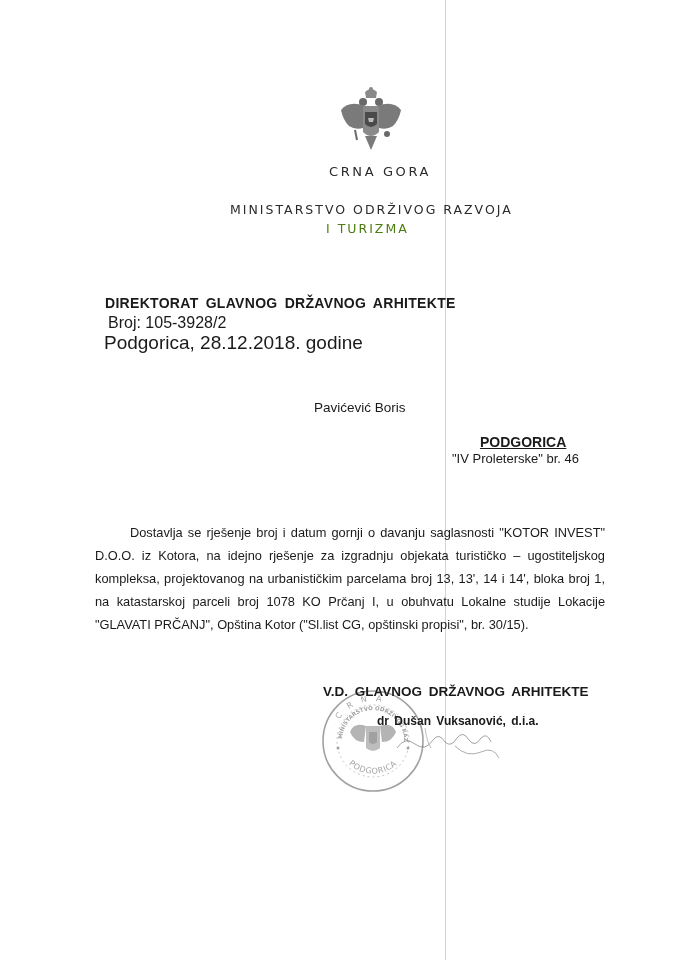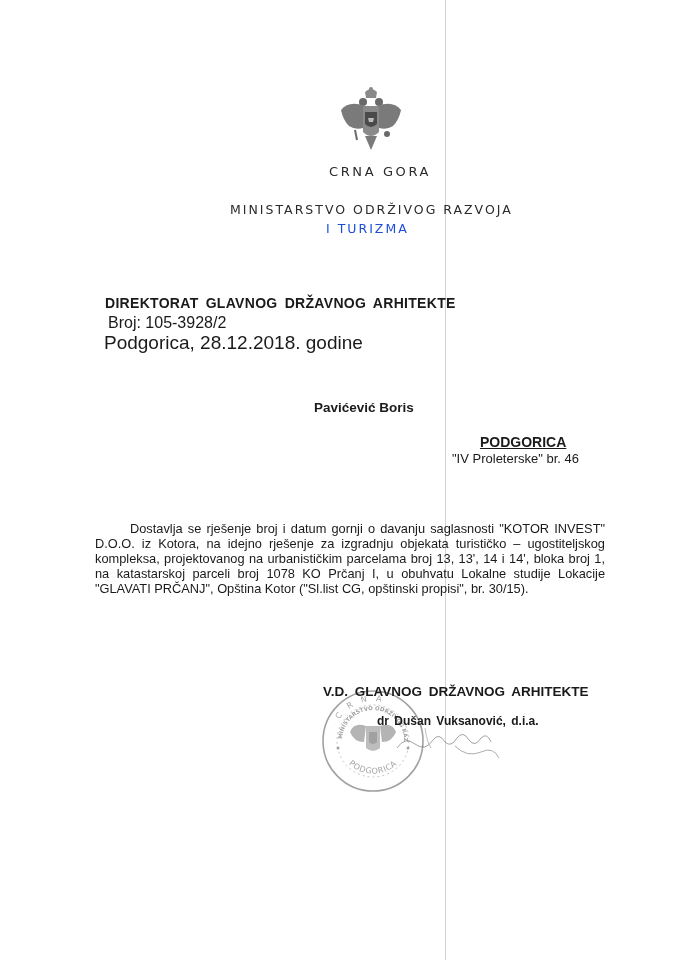--- a/index.html
+++ b/index.html
@@ -45,21 +45,21 @@
       font-family: "DejaVu Sans", sans-serif;
       font-size: 12.5px;
       letter-spacing: 2px;
       color: #2a2a2a;
     }
     .ministry-2 {
       left: 326px; top: 221px;
       font-family: "DejaVu Sans", sans-serif;
       font-size: 12.5px;
       letter-spacing: 2px;
-      color: #1d4ed8;
+      color: #4d7c0f;
     }
 
     .directorate {
       left: 105px; top: 295px;
       font-size: 14px;
       font-weight: bold;
       letter-spacing: 0.3px;
       word-spacing: 3px;
       text-align: center;
     }
@@ -68,40 +68,40 @@
       font-size: 16px;
     }
     .place-date {
       left: 104px; top: 332px;
       font-size: 19px;
     }
 
     .recipient-name {
       left: 314px; top: 400px;
       font-size: 13.5px;
-      font-weight: bold;
+      font-weight: normal;
     }
     .recipient-city {
       left: 480px; top: 434px;
       font-size: 14px;
       font-weight: bold;
       text-decoration: underline;
     }
     .recipient-address {
       left: 452px; top: 451px;
       font-size: 13px;
     }
 
     .body-paragraph {
       position: absolute;
       left: 95px;
       top: 521px;
       width: 510px;
       font-size: 12.8px;
-      line-height: 15px;
+      line-height: 23px;
       text-align: justify;
       text-indent: 35px;
     }
 
     .signer-title {
       left: 323px; top: 684px;
       font-size: 13.5px;
       font-weight: bold;
       word-spacing: 3px;
     }

